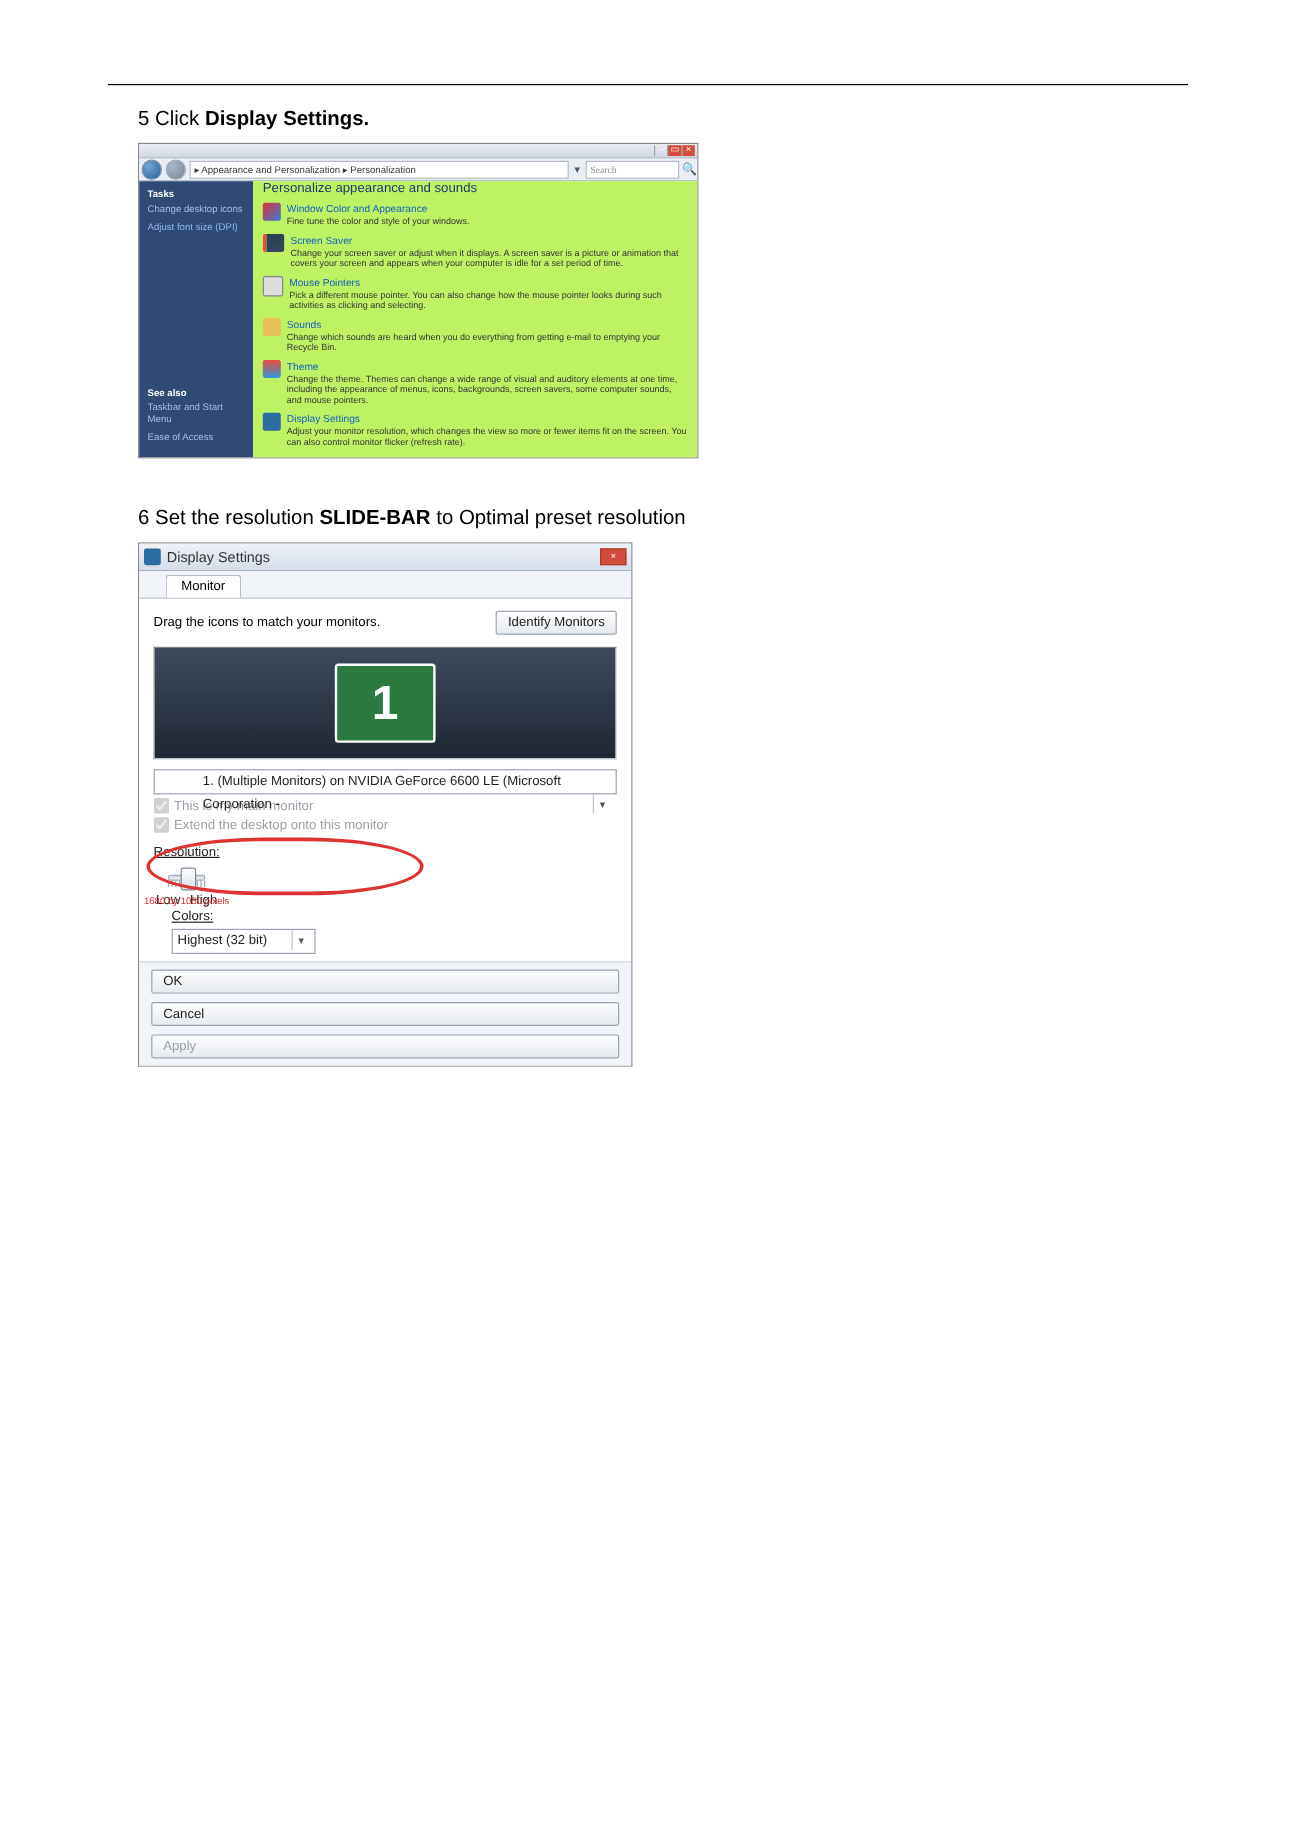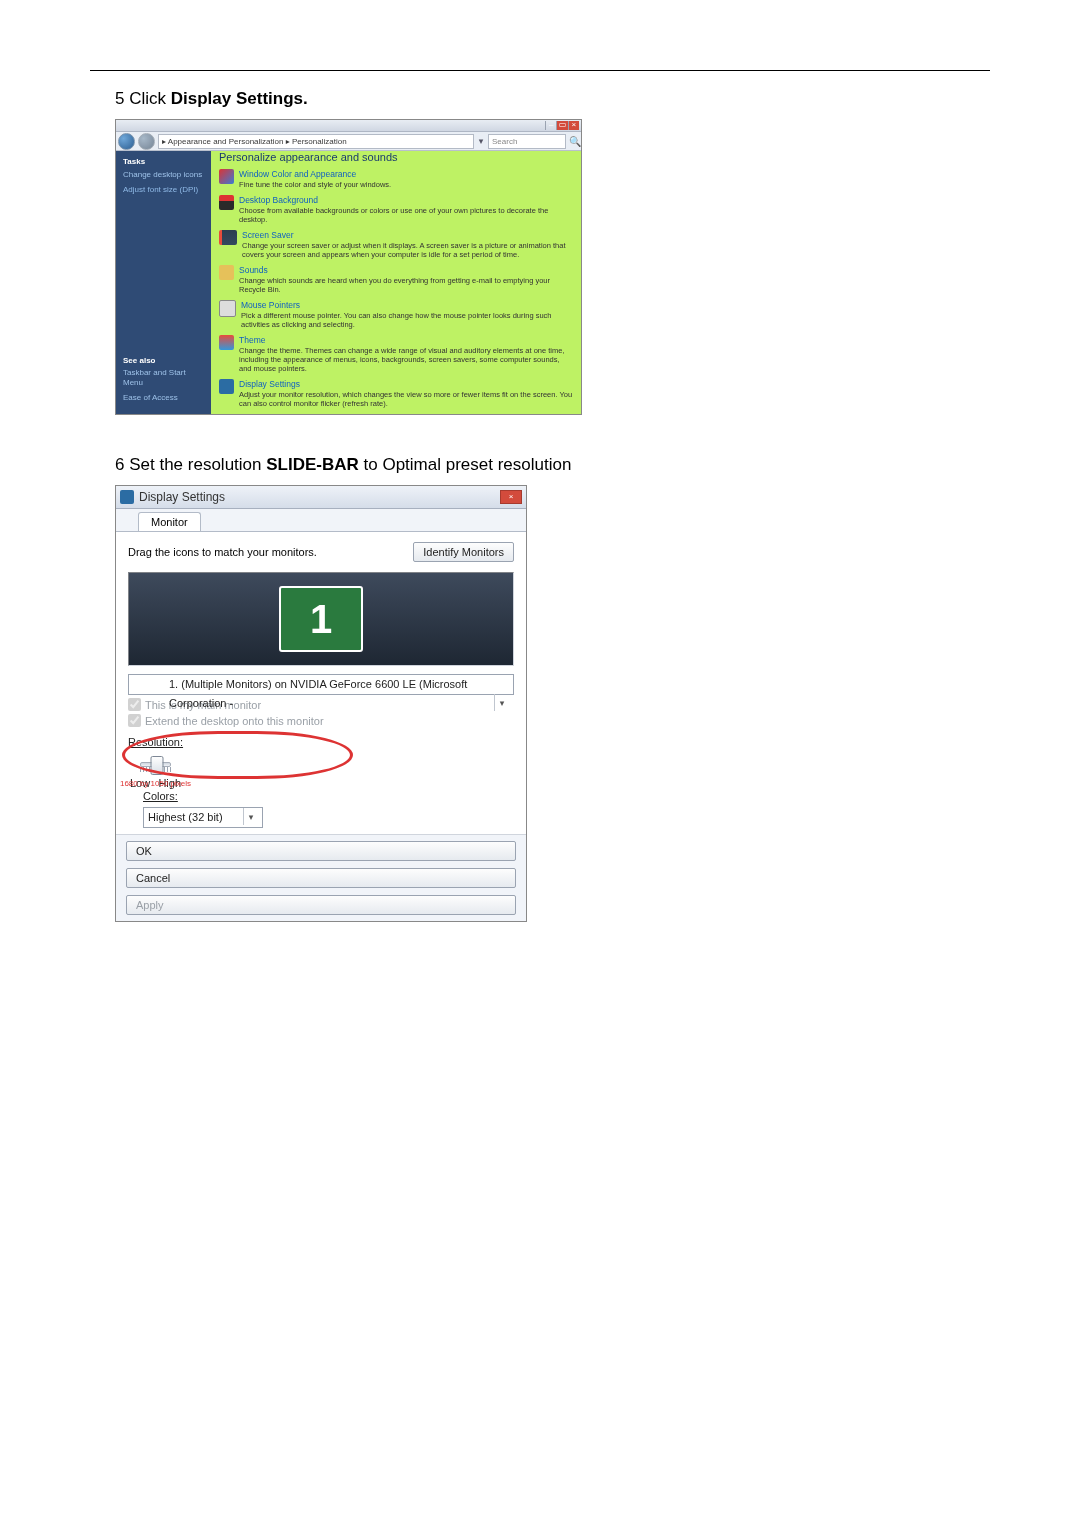--- a/index.html
+++ b/index.html
@@ -12,21 +12,21 @@
 
   
   .win1{width:465px;border:1px solid #888;font-size:9px;position:relative;margin-bottom:0;}
   .win1-top{height:11px;background:linear-gradient(#e8edf3,#d0d7e3);border-bottom:1px solid #aeb6c4;position:relative;}
   .win1-close{position:absolute;right:2px;top:1px;width:34px;height:9px;display:flex;}
   .win1-close span{flex:1;border-left:1px solid #9aa3b1;font-size:8px;line-height:8px;text-align:center;color:#fff;}
   .win1-close .red{background:#d34b3c;}
   .win1-addr{height:18px;background:#e9eef5;border-bottom:1px solid #b9c0cd;display:flex;align-items:center;padding:0 2px;gap:3px;}
   .navbtn{width:15px;height:15px;border-radius:50%;background:radial-gradient(circle at 30% 30%,#6fa7d9,#2b5e92);border:1px solid #7a93ad;}
   .crumb{flex:1;background:#fff;border:1px solid #b3bac6;height:13px;line-height:13px;padding:0 3px;color:#3a3a3a;font-size:8px;overflow:hidden;}
-  .srch{width:70px;background:#fff;border:1px solid #b3bac6;height:13px;line-height:13px;font-size:8px;color:#888;padding:0 3px;}
+  .srch{width:70px;background:#fff;border:1px solid #b3bac6;height:13px;line-height:13px;font-size:8px;color:#888;padding:0 3px;font-family:Liberation Serif, serif;}
   .win1-body{display:flex;background:#fff;}
   .leftnav{width:95px;background:#2f4b75;color:#c8d6ea;padding:6px 5px 6px 7px;box-sizing:border-box;font-size:8px;display:flex;flex-direction:column;min-height:230px;}
   .leftnav .hdr{color:#fff;font-weight:700;margin-bottom:4px;}
   .leftnav a{color:#9dc1e8;text-decoration:none;display:block;margin-bottom:5px;line-height:10px;}
   .leftnav .spacer{flex:1;}
   .leftnav .see{color:#fff;font-weight:700;margin-bottom:3px;}
   .rightpane{flex:1;background:#bef264;padding:0 8px;}
   .rp-title{color:#1a3b6e;font-size:11px;margin-bottom:6px;}
   .item{display:flex;margin-bottom:6px;}
   .item .ico{width:15px;height:15px;margin-right:5px;flex-shrink:0;border-radius:2px;}
@@ -117,34 +117,30 @@
           <a href="#">Ease of Access</a>
         </div>
         <div class="rightpane">
           <div class="rp-title">Personalize appearance and sounds</div>
 
           <div class="item">
               <div class="ico ic-color"></div>
               <div class="txt"><a class="lnk">Window Color and Appearance</a><div class="desc">Fine tune the color and style of your windows.</div></div>
             </div>
           <div class="item">
-              <div class="ico ic-bg"></div>
-              <div class="txt"><a class="lnk">Desktop Background</a><div class="desc">Choose from available backgrounds or colors or use one of your own pictures to decorate the desktop.</div></div>
-            </div>
-          <div class="item">
               <div class="ico ic-ss"></div>
               <div class="txt"><a class="lnk">Screen Saver</a><div class="desc">Change your screen saver or adjust when it displays. A screen saver is a picture or animation that covers your screen and appears when your computer is idle for a set period of time.</div></div>
             </div>
           <div class="item">
+              <div class="ico ic-mouse"></div>
+              <div class="txt"><a class="lnk">Mouse Pointers</a><div class="desc">Pick a different mouse pointer. You can also change how the mouse pointer looks during such activities as clicking and selecting.</div></div>
+            </div>
+          <div class="item">
               <div class="ico ic-snd"></div>
               <div class="txt"><a class="lnk">Sounds</a><div class="desc">Change which sounds are heard when you do everything from getting e-mail to emptying your Recycle Bin.</div></div>
-            </div>
-          <div class="item">
-              <div class="ico ic-mouse"></div>
-              <div class="txt"><a class="lnk">Mouse Pointers</a><div class="desc">Pick a different mouse pointer. You can also change how the mouse pointer looks during such activities as clicking and selecting.</div></div>
             </div>
           <div class="item">
               <div class="ico ic-theme"></div>
               <div class="txt"><a class="lnk">Theme</a><div class="desc">Change the theme. Themes can change a wide range of visual and auditory elements at one time, including the appearance of menus, icons, backgrounds, screen savers, some computer sounds, and mouse pointers.</div></div>
             </div>
           <div class="item">
               <div class="ico ic-disp"></div>
               <div class="txt"><a class="lnk">Display Settings</a><div class="desc">Adjust your monitor resolution, which changes the view so more or fewer items fit on the screen. You can also control monitor flicker (refresh rate).</div></div>
             </div>
         </div>

